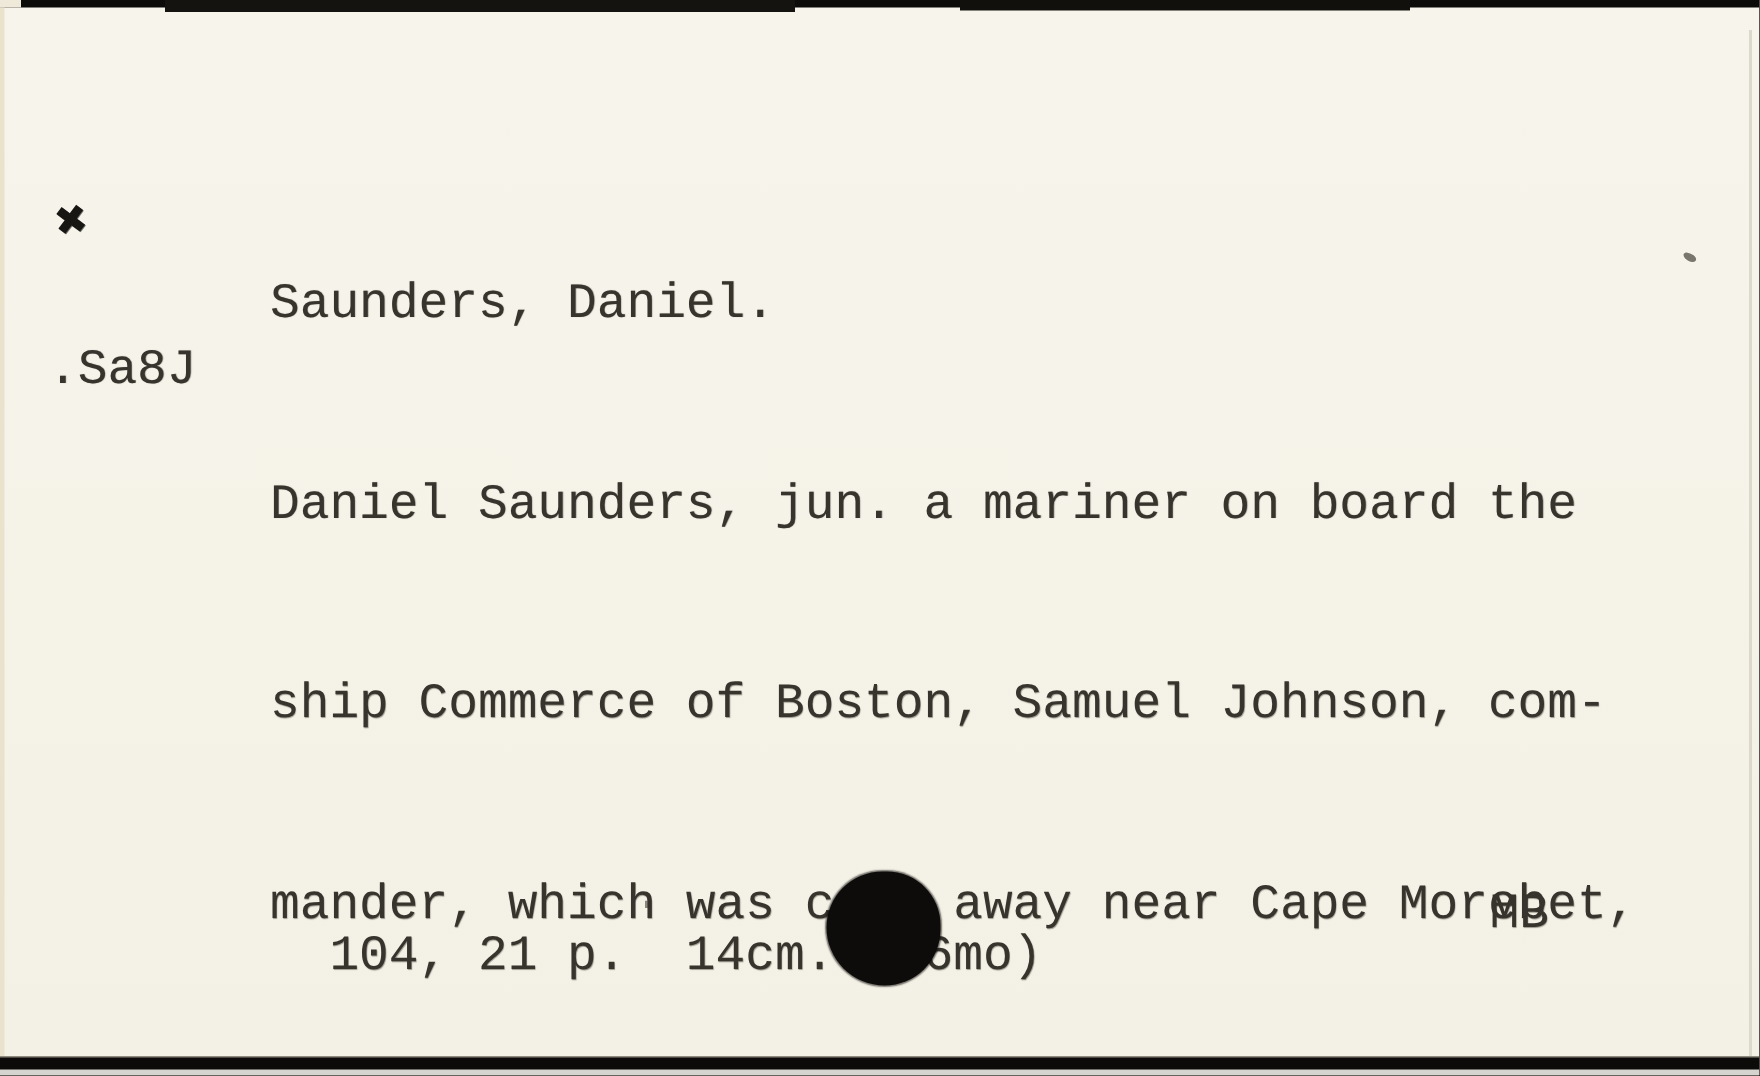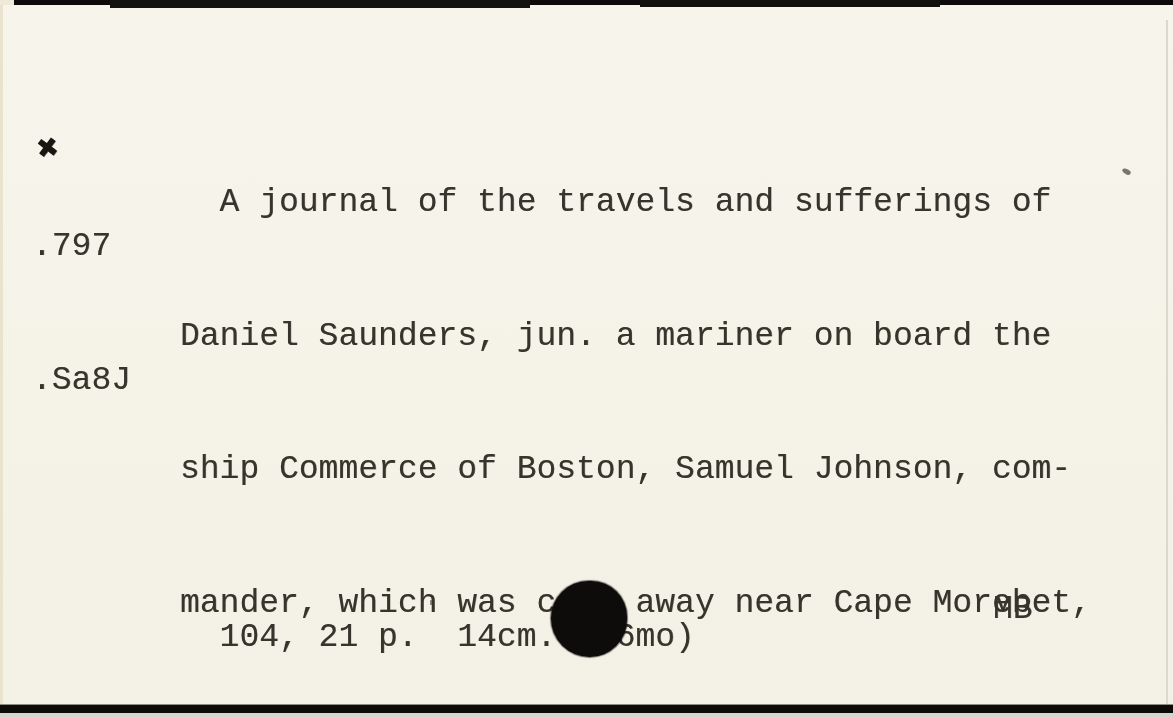--- a/index.html
+++ b/index.html
@@ -94,26 +94,25 @@
     <div class="gapL"></div>
   </div>
   <div class="edge-bottom"></div>
   <div class="edge-bottom-strip"></div>
   <div class="edge-left-tint"></div>
   <div class="edge-right-line"></div>
 
   <div class="hand-x">✖</div>
 
   <div class="typed callnum">
-    <div>.797</div>
     <div>.Sa8J</div>
   </div>
 
   <div class="typed mainblock">
-    <div>  A journal of the travels and sufferings of</div>
+    <div>Saunders, Daniel.</div>
     <div>Daniel Saunders, jun. a mariner on board the</div>
     <div>ship Commerce of Boston, Samuel Johnson, com-</div>
     <div>mander, which was cast away near Cape Morebet,</div>
     
     
     
     
   </div>
 
   <div class="typed notesblock">

